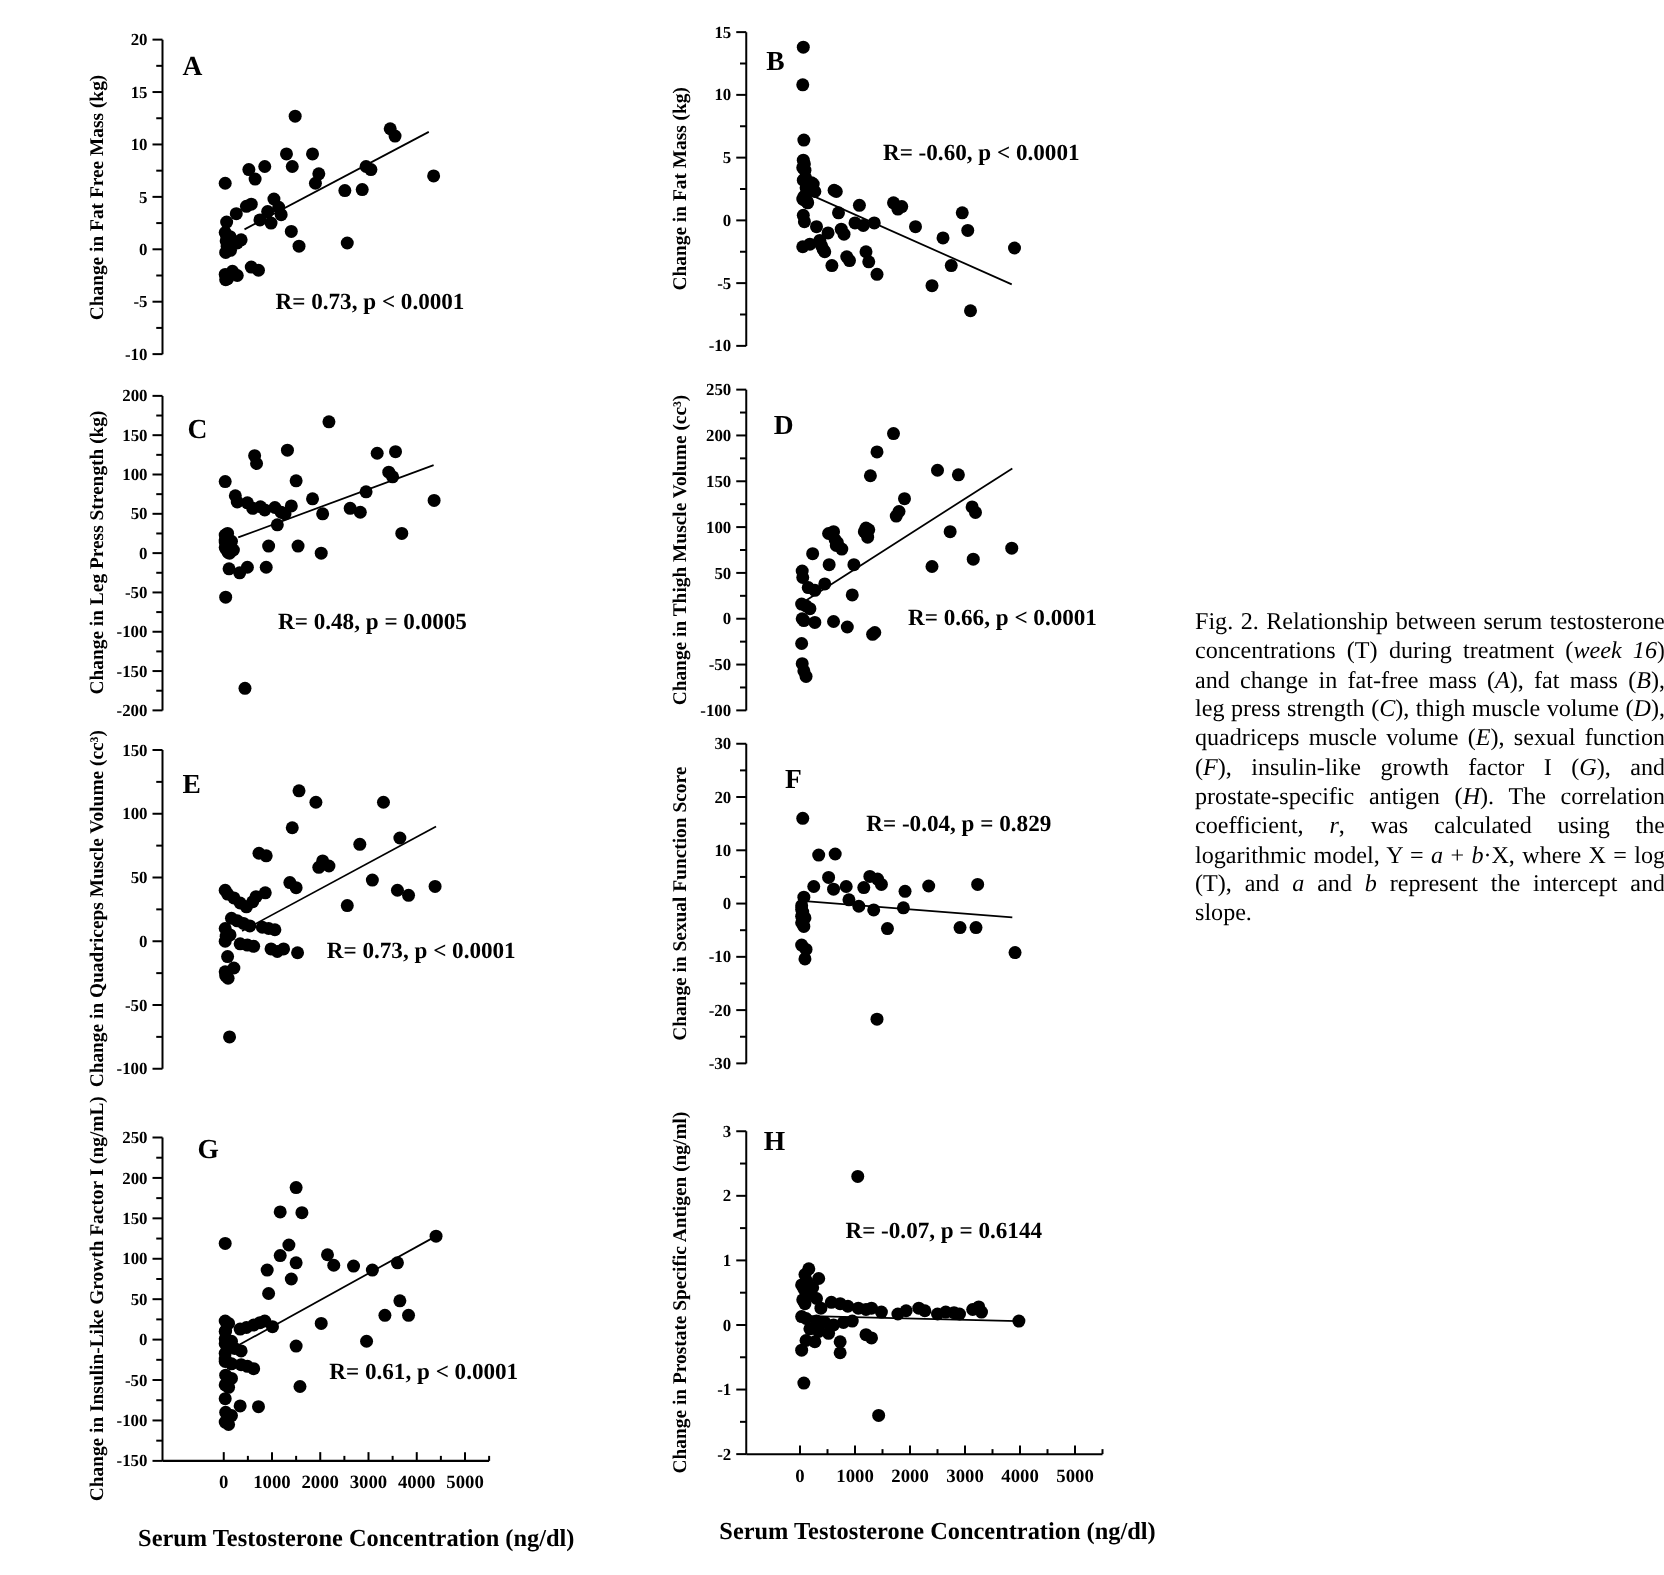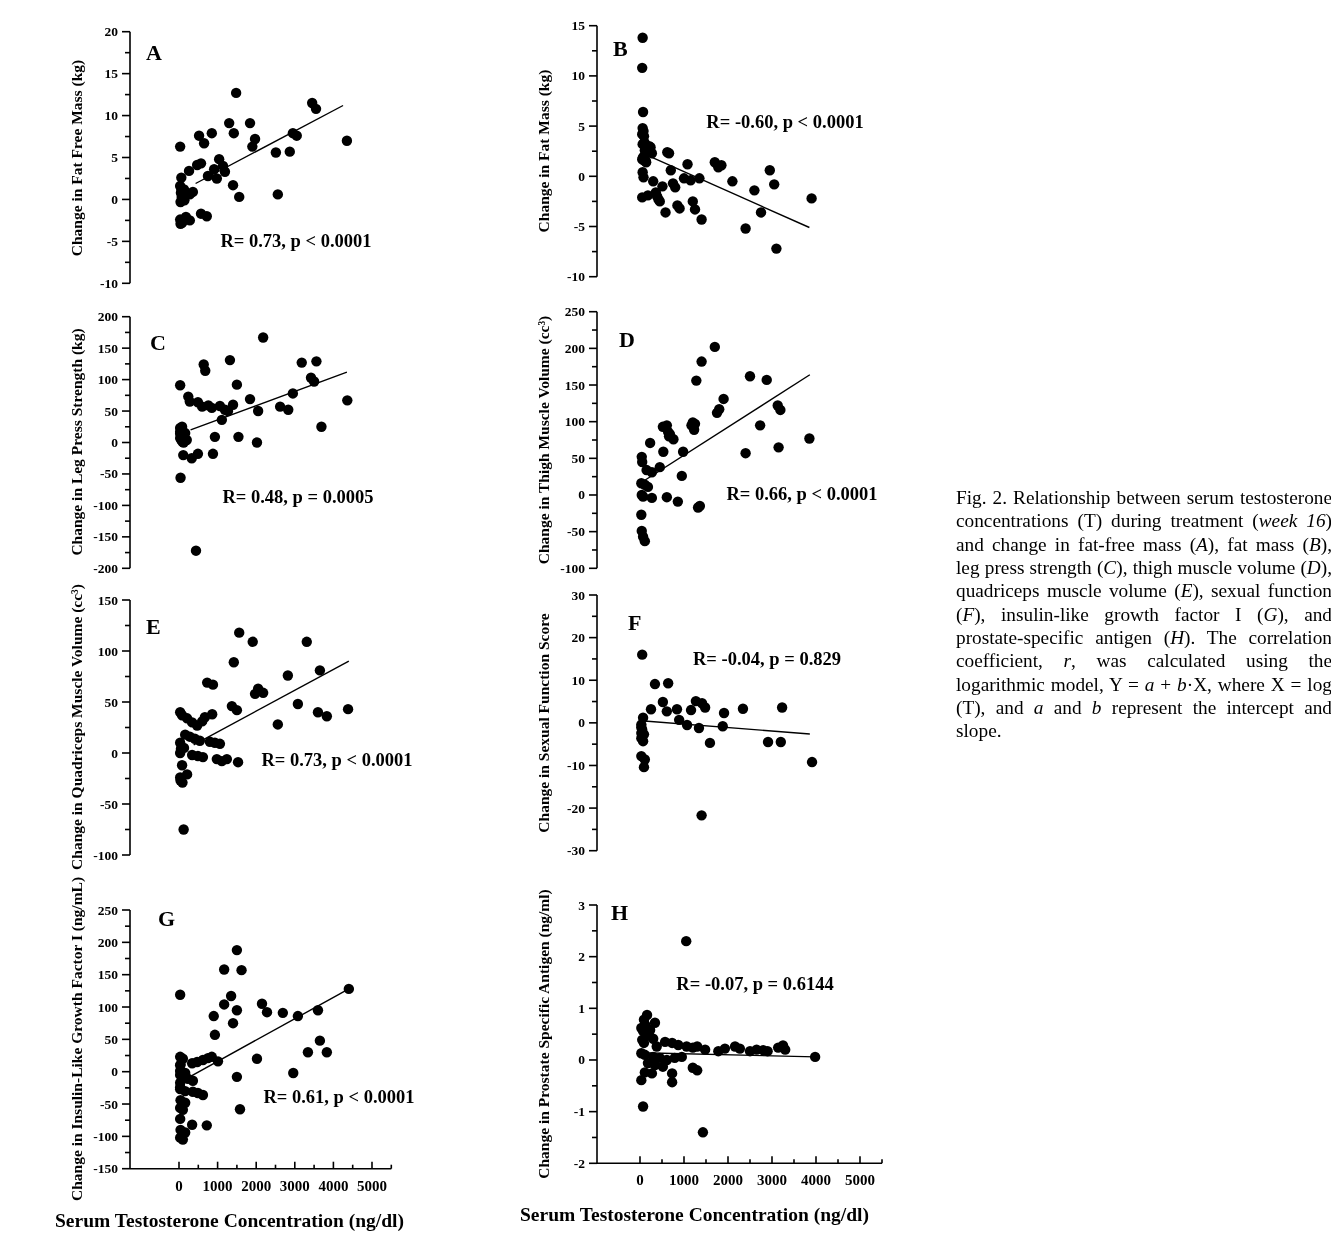--- a/index.html
+++ b/index.html
@@ -10,21 +10,21 @@
   .page{position:absolute;inset:0;padding-left:48px;}
   #figure-svg{position:absolute;left:0;top:0;}
   #figure-svg text{font-family:"Liberation Serif","DejaVu Serif",serif;font-weight:bold;fill:#000;}
   #figure-svg .axis{stroke:#000;stroke-width:1.6;fill:none;}
   #figure-svg .fit{stroke:#000;stroke-width:1.4;fill:none;}
   #figure-svg .ytick{font-size:13.5px;}
   #figure-svg .xtick{font-size:15px;}
   #figure-svg .panel-letter{font-size:22px;}
   #figure-svg .annotation{font-size:18.5px;}
   #figure-svg .ylabel{font-size:15.5px;}
-  .xtitle{position:absolute;width:460px;font-weight:bold;font-size:19.5px;white-space:nowrap;}
+  .xtitle{position:absolute;width:460px;text-align:center;font-weight:bold;font-size:19.5px;white-space:nowrap;margin-top:11px;}
   .xtitle.left{left:55px;top:1210px;}
   .xtitle.right{left:520px;top:1204px;}
   .caption{position:absolute;left:956px;top:486px;width:376px;font-size:19.3px;line-height:1.21;text-align:justify;}
   .caption i{}
 </style>
 </head>
 <body>
 
 <div class="page">
   <svg id="figure-svg" width="1331" height="1260" viewBox="0 0 1331 1260">

